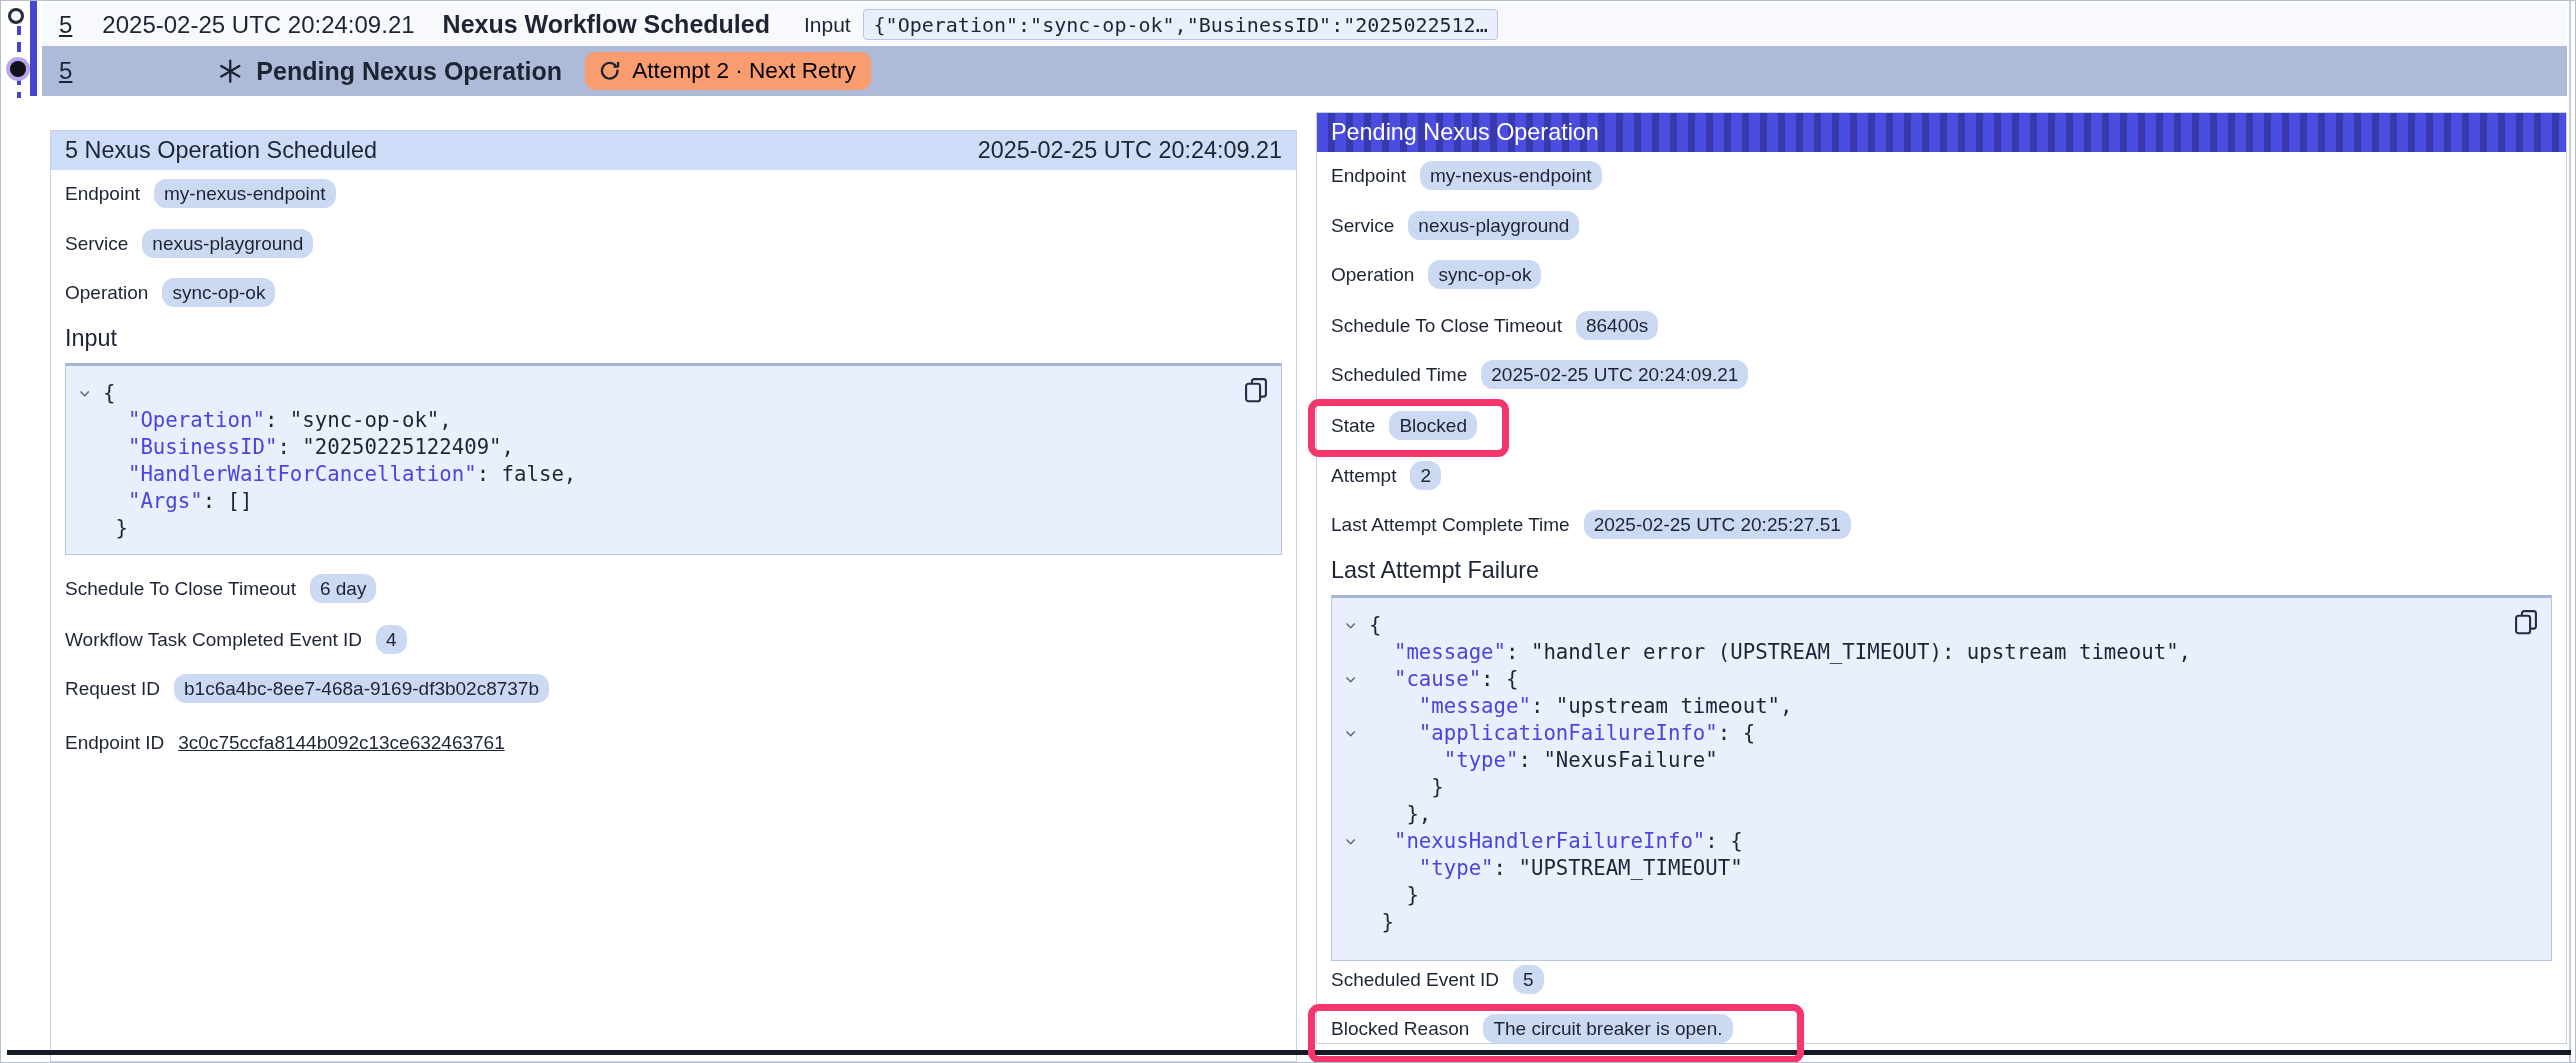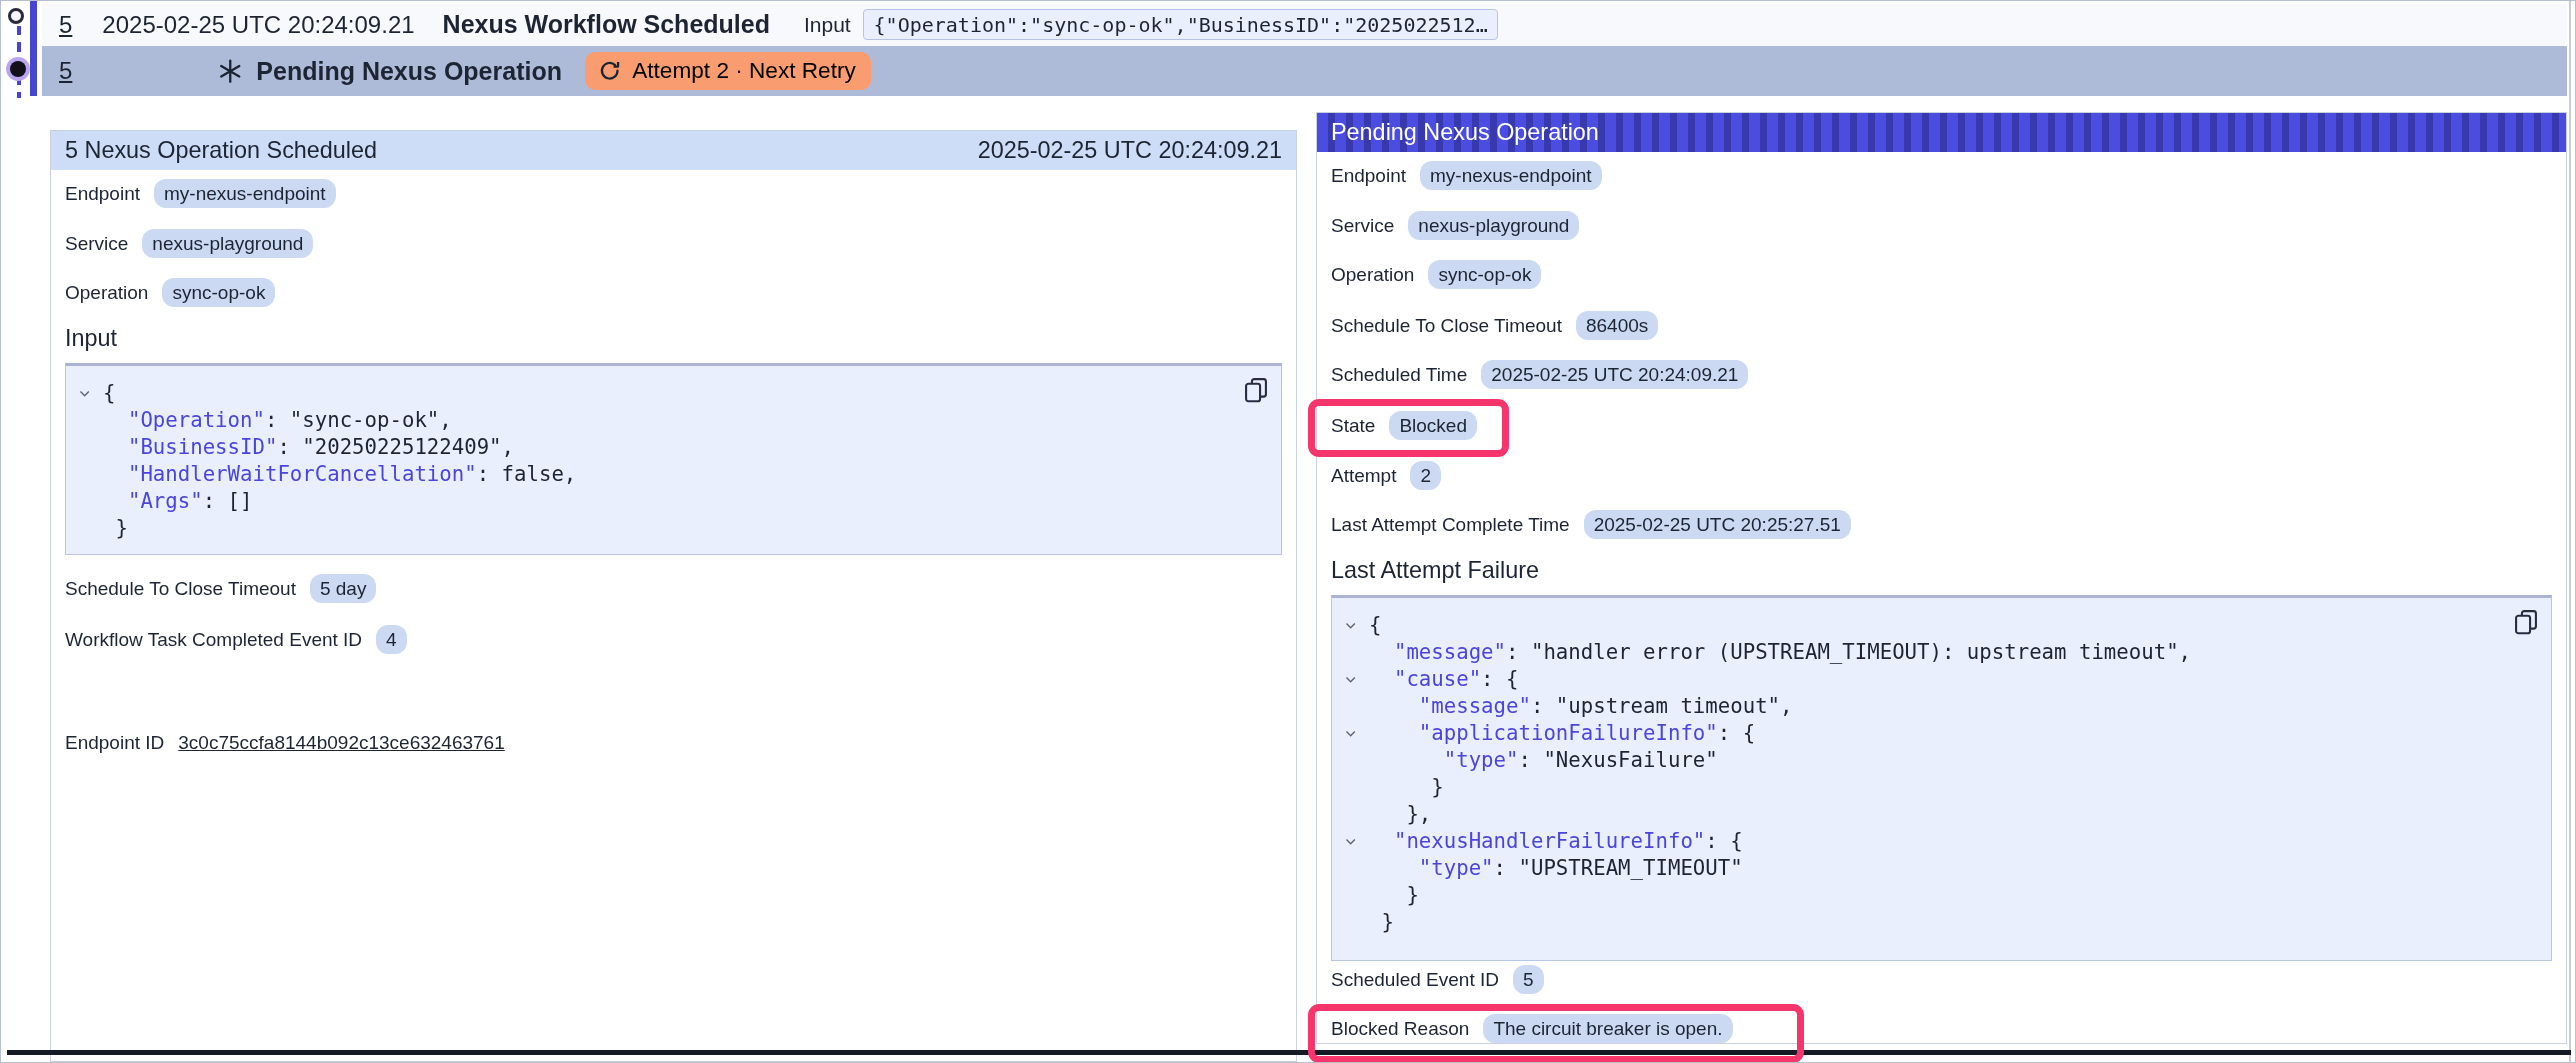--- a/index.html
+++ b/index.html
@@ -149,25 +149,29 @@
       <button class="copy-btn">
         <svg viewBox="0 0 24 24" width="28" height="28">
           <rect x="8.5" y="3.5" width="12" height="15" rx="2" fill="none" stroke="#262d42" stroke-width="1.8"></rect>
           <rect x="3.5" y="7.5" width="12" height="15" rx="2" fill="#e9effc" stroke="#262d42" stroke-width="1.8"></rect>
         </svg>
       </button>
     </div>
 
     <div class="frow" style="top:439px">
       <span class="flabel">Schedule To Close Timeout</span>
-      <span class="chip">5 day</span>
+      <span class="chip">6 day</span>
     </div>
     <div class="frow" style="top:490px">
       <span class="flabel">Workflow Task Completed Event ID</span>
       <span class="chip">4</span>
+    </div>
+    <div class="frow" style="top:539px">
+      <span class="flabel">Request ID</span>
+      <span class="chip">b1c6a4bc-8ee7-468a-9169-df3b02c8737b</span>
     </div>
     <div class="frow" style="top:593px">
       <span class="flabel">Endpoint ID</span>
       <span class="id-link">3c0c75ccfa8144b092c13ce632463761</span>
     </div>
   </div>
 
   <div class="panel panel-right">
     <div class="panel-header striped">
       <span>Pending Nexus Operation</span>

